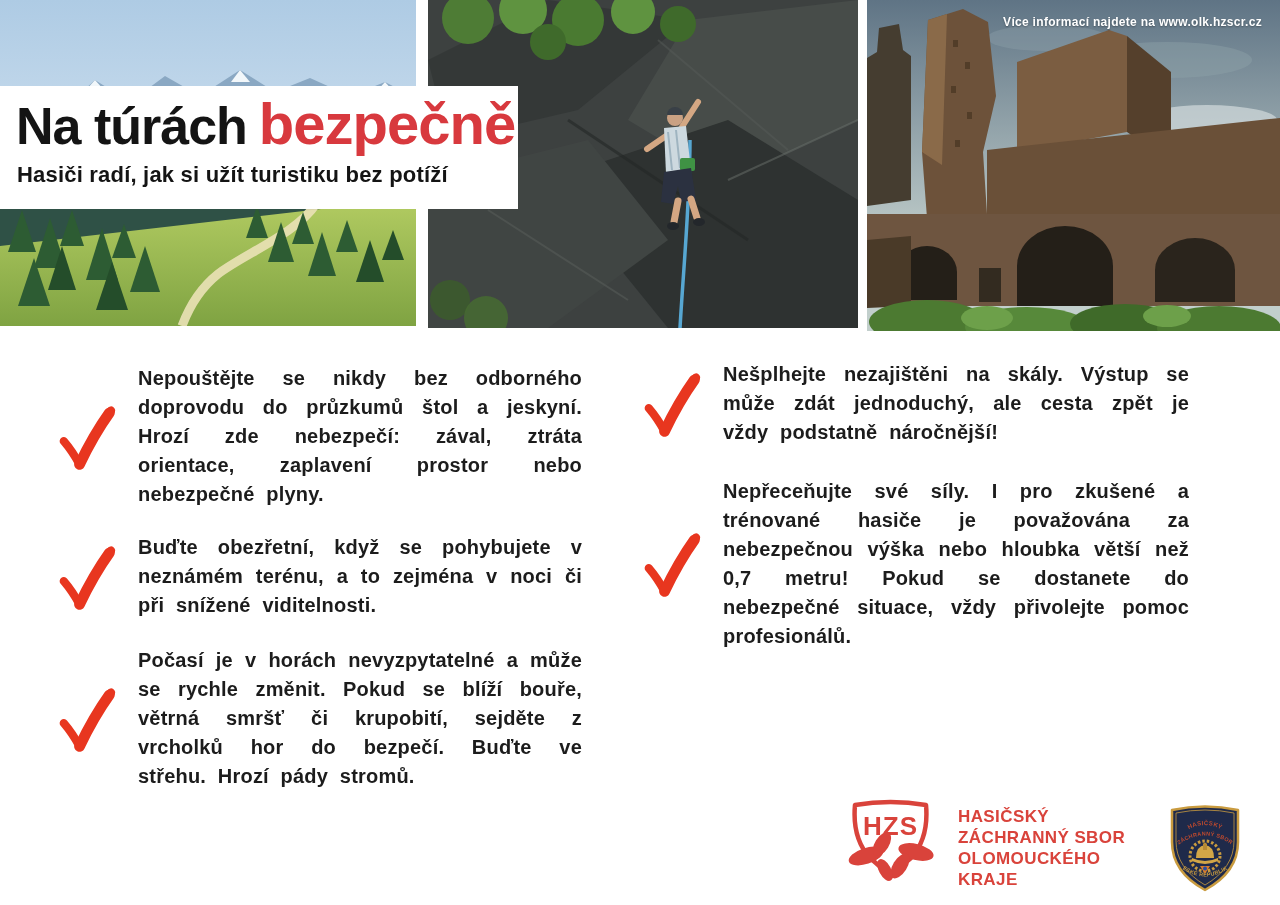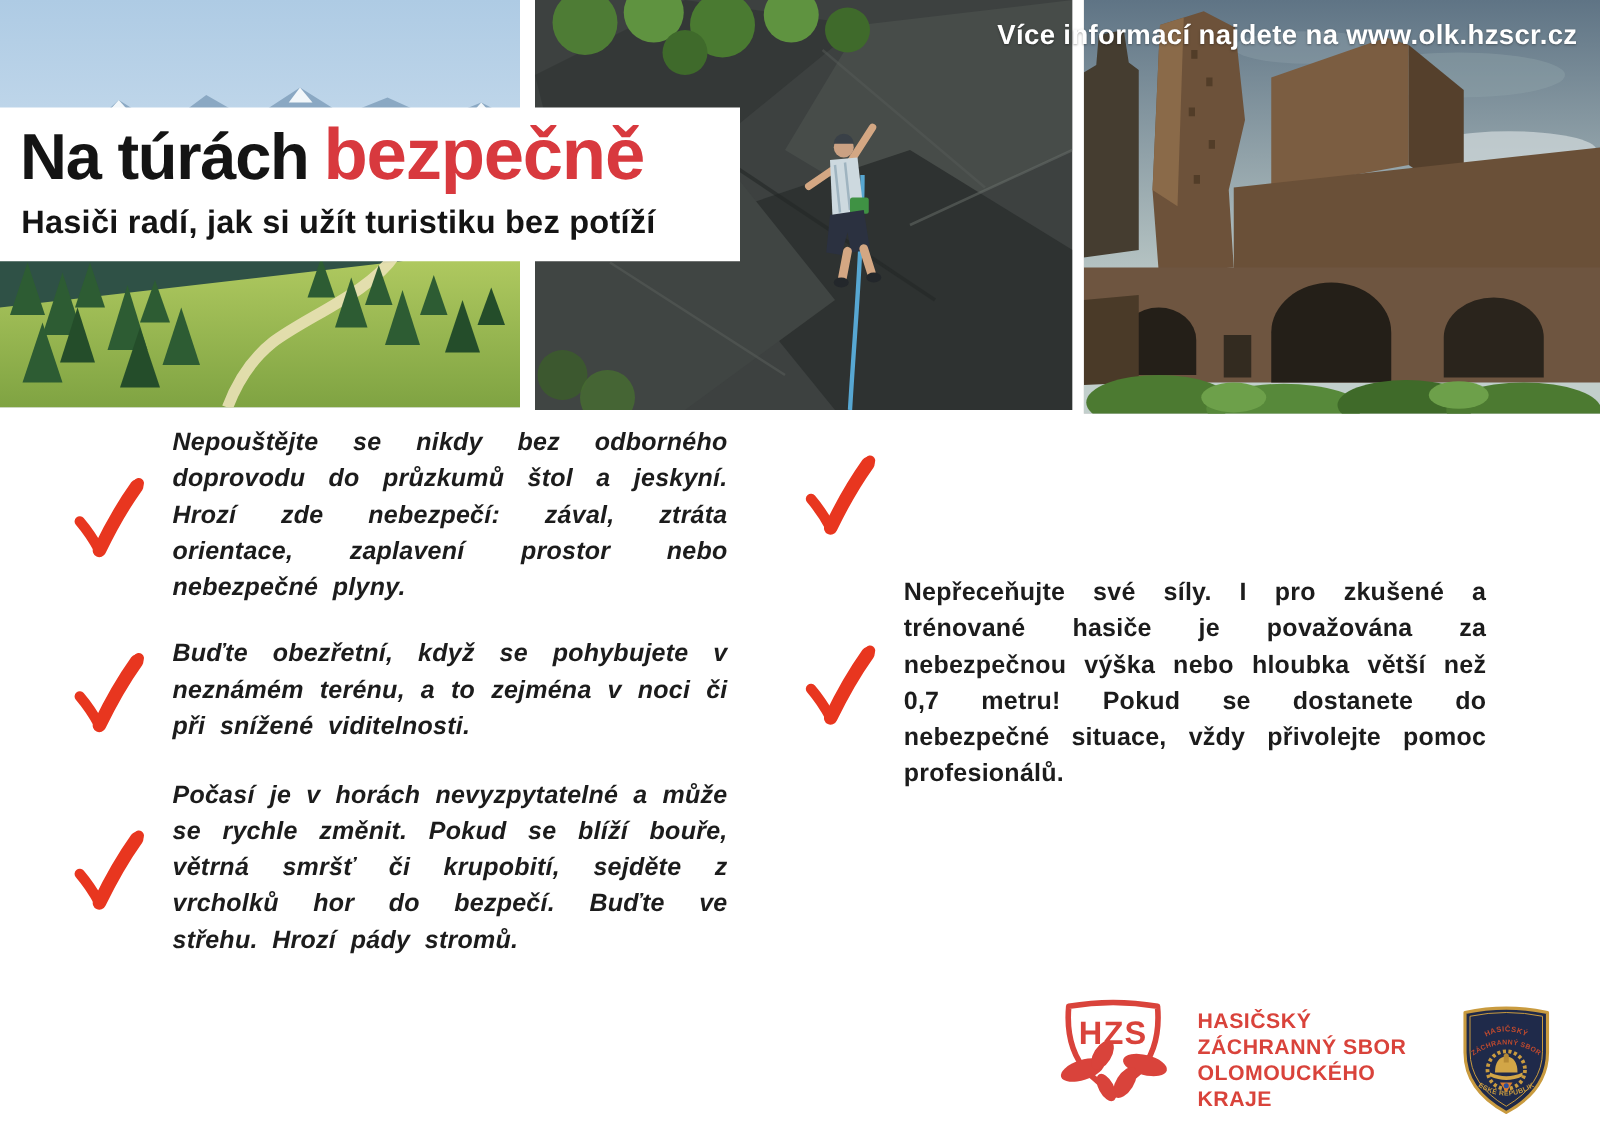--- a/index.html
+++ b/index.html
@@ -17,36 +17,36 @@
     font-family:"Liberation Sans","DejaVu Sans",sans-serif;overflow:hidden;
   }
   
   .photo{position:absolute;top:0;overflow:hidden;background:#ccc;}
   .photo svg{display:block;width:100%;height:100%;}
   #photo-left{left:0;width:416px;height:326px;}
   #photo-mid{left:428px;width:430px;height:328px;}
   #photo-right{left:867px;width:413px;height:331px;}
   
   .title-band{
-    position:absolute;left:0;top:86px;width:592px;height:123px;background:#ffffff;
+    position:absolute;left:0;top:86px;width:518px;height:123px;background:#ffffff;
     z-index:5;padding:8px 0 0 16px;
   }
   .title{margin:0;font-size:52px;line-height:60px;font-weight:900;color:#141414;letter-spacing:-1px;white-space:nowrap;}
   .title .t-black{margin-right:12px;}
   .title .t-red{color:var(--red);font-size:58px;}
-  .subtitle{margin:6px 0 0 1px;font-size:26px;font-weight:700;color:#141414;letter-spacing:.2px;white-space:nowrap;}
+  .subtitle{margin:6px 0 0 1px;font-size:22px;font-weight:700;color:#141414;letter-spacing:.2px;white-space:nowrap;}
   
   .info-url{
     position:absolute;top:15px;right:18px;z-index:6;color:#ffffff;
-    font-size:22px;font-weight:700;letter-spacing:.3px;
+    font-size:12px;font-weight:700;letter-spacing:.3px;
     text-shadow:0 1px 2px rgba(0,0,0,.35);
   }
   
   .tips{position:absolute;}
-  .tips-left{left:58px;top:340px;width:524px;font-style:italic;}
+  .tips-left{left:58px;top:364px;width:524px;}
   .tips-right{left:643px;top:360px;width:546px;}
   .tip{display:flex;align-items:center;}
   .tips-left .tip:nth-child(2){margin-top:24px;}
   .tips-left .tip:nth-child(3){margin-top:26px;}
   .tips-right .tip:nth-child(2){margin-top:30px;}
   .tips-right .tip:nth-child(3){margin-top:12px;}
   .check{flex:0 0 58px;width:58px;height:70px;margin-right:22px;}
   .tip p{
     margin:0;flex:1;font-size:20px;line-height:29px;font-weight:700;color:var(--ink);
     text-align:justify;letter-spacing:.2px;word-spacing:6px;
@@ -224,20 +224,21 @@
       <p>Počasí je v horách nevyzpytatelné a může se rychle změnit. Pokud se blíží bouře, větrná smršť či krupobití, sejděte z vrcholků hor do bezpečí. Buďte ve střehu. Hrozí pády stromů.</p>
     </div>
   </div>
 
   <div class="tips tips-right">
     <div class="tip">
       <svg class="check" viewBox="0 0 70 78">
         <path d="M7 44 C13 51 20 61 26 72 C38 47 53 22 64 7" stroke="#e8361f" stroke-width="10" fill="none" stroke-linecap="round" stroke-linejoin="round"></path>
         <path d="M26 72 C38 47 52 24 62 10" stroke="#e8361f" stroke-width="13" fill="none" stroke-linecap="round"></path>
       </svg>
+      <p>Nešplhejte nezajištěni na skály. Výstup se může zdát jednoduchý, ale cesta zpět je vždy podstatně náročnější!</p>
     </div>
     <div class="tip">
       <svg class="check" viewBox="0 0 70 78">
         <path d="M7 44 C13 51 20 61 26 72 C38 47 53 22 64 7" stroke="#e8361f" stroke-width="10" fill="none" stroke-linecap="round" stroke-linejoin="round"></path>
         <path d="M26 72 C38 47 52 24 62 10" stroke="#e8361f" stroke-width="13" fill="none" stroke-linecap="round"></path>
       </svg>
       <p>Nepřeceňujte své síly. I pro zkušené a trénované hasiče je považována za nebezpečnou výška nebo hloubka větší než 0,7 metru! Pokud se dostanete do nebezpečné situace, vždy přivolejte pomoc profesionálů.</p>
     </div>
   </div>
 

